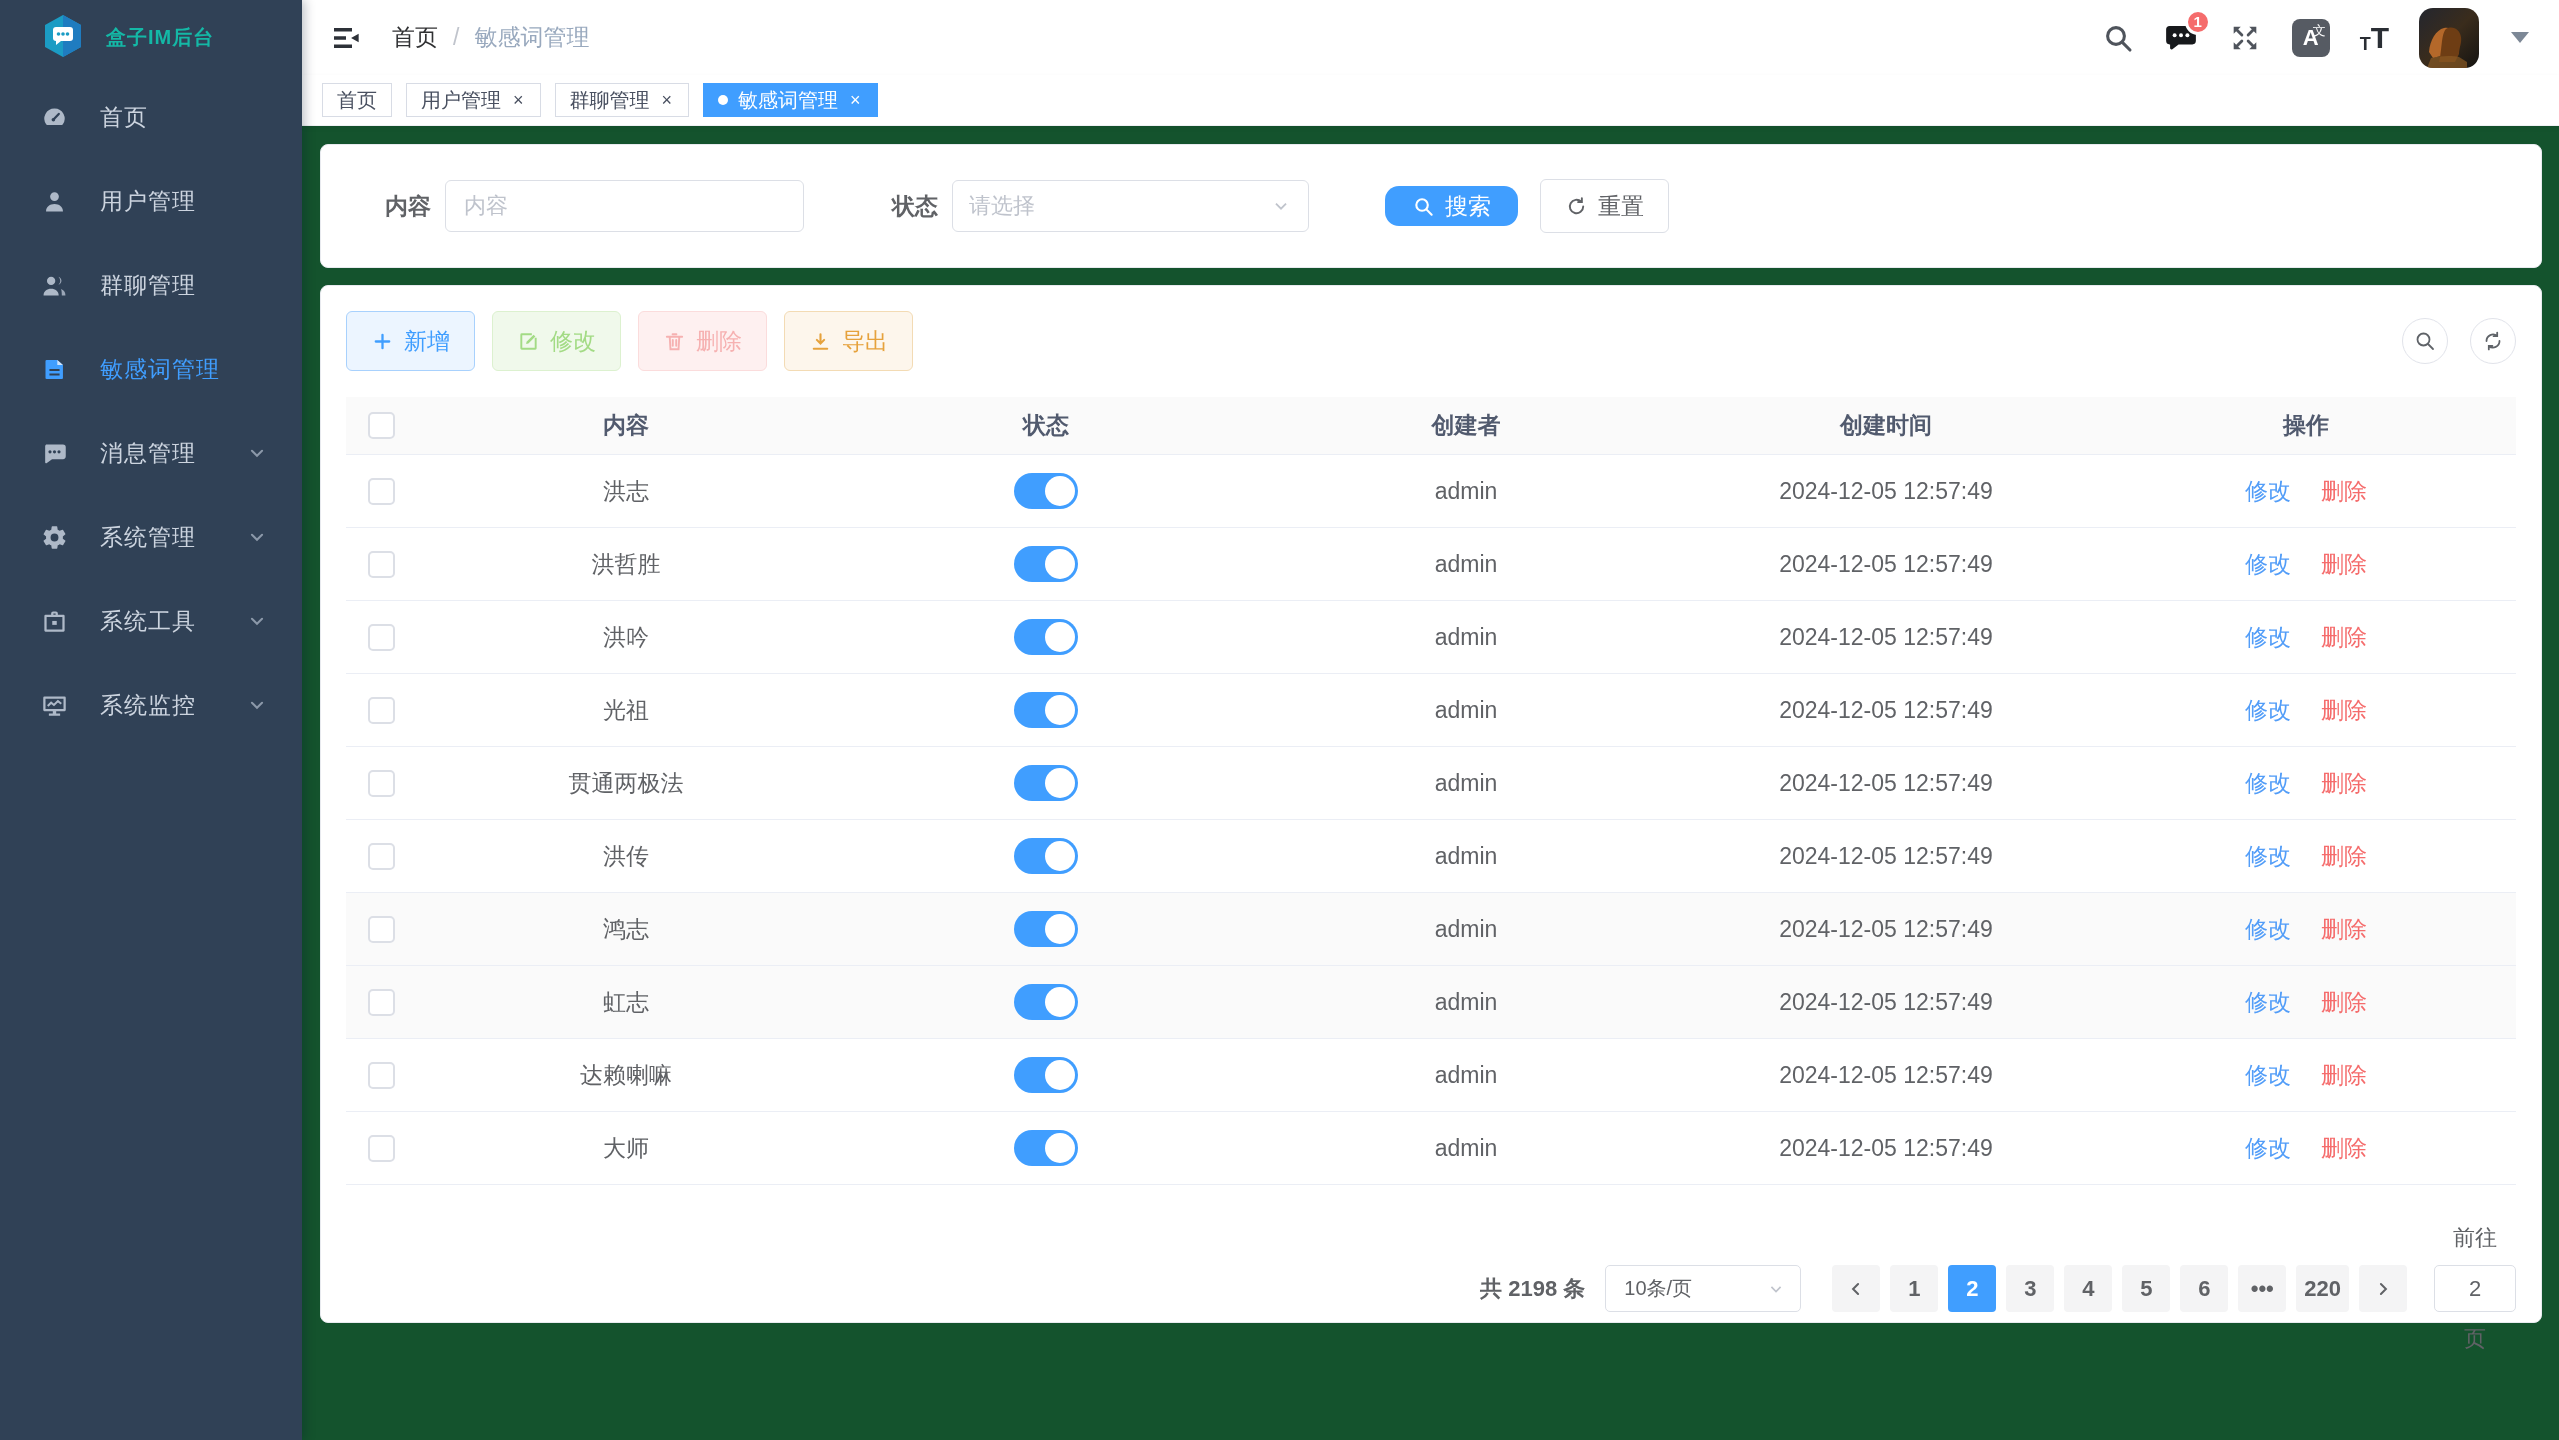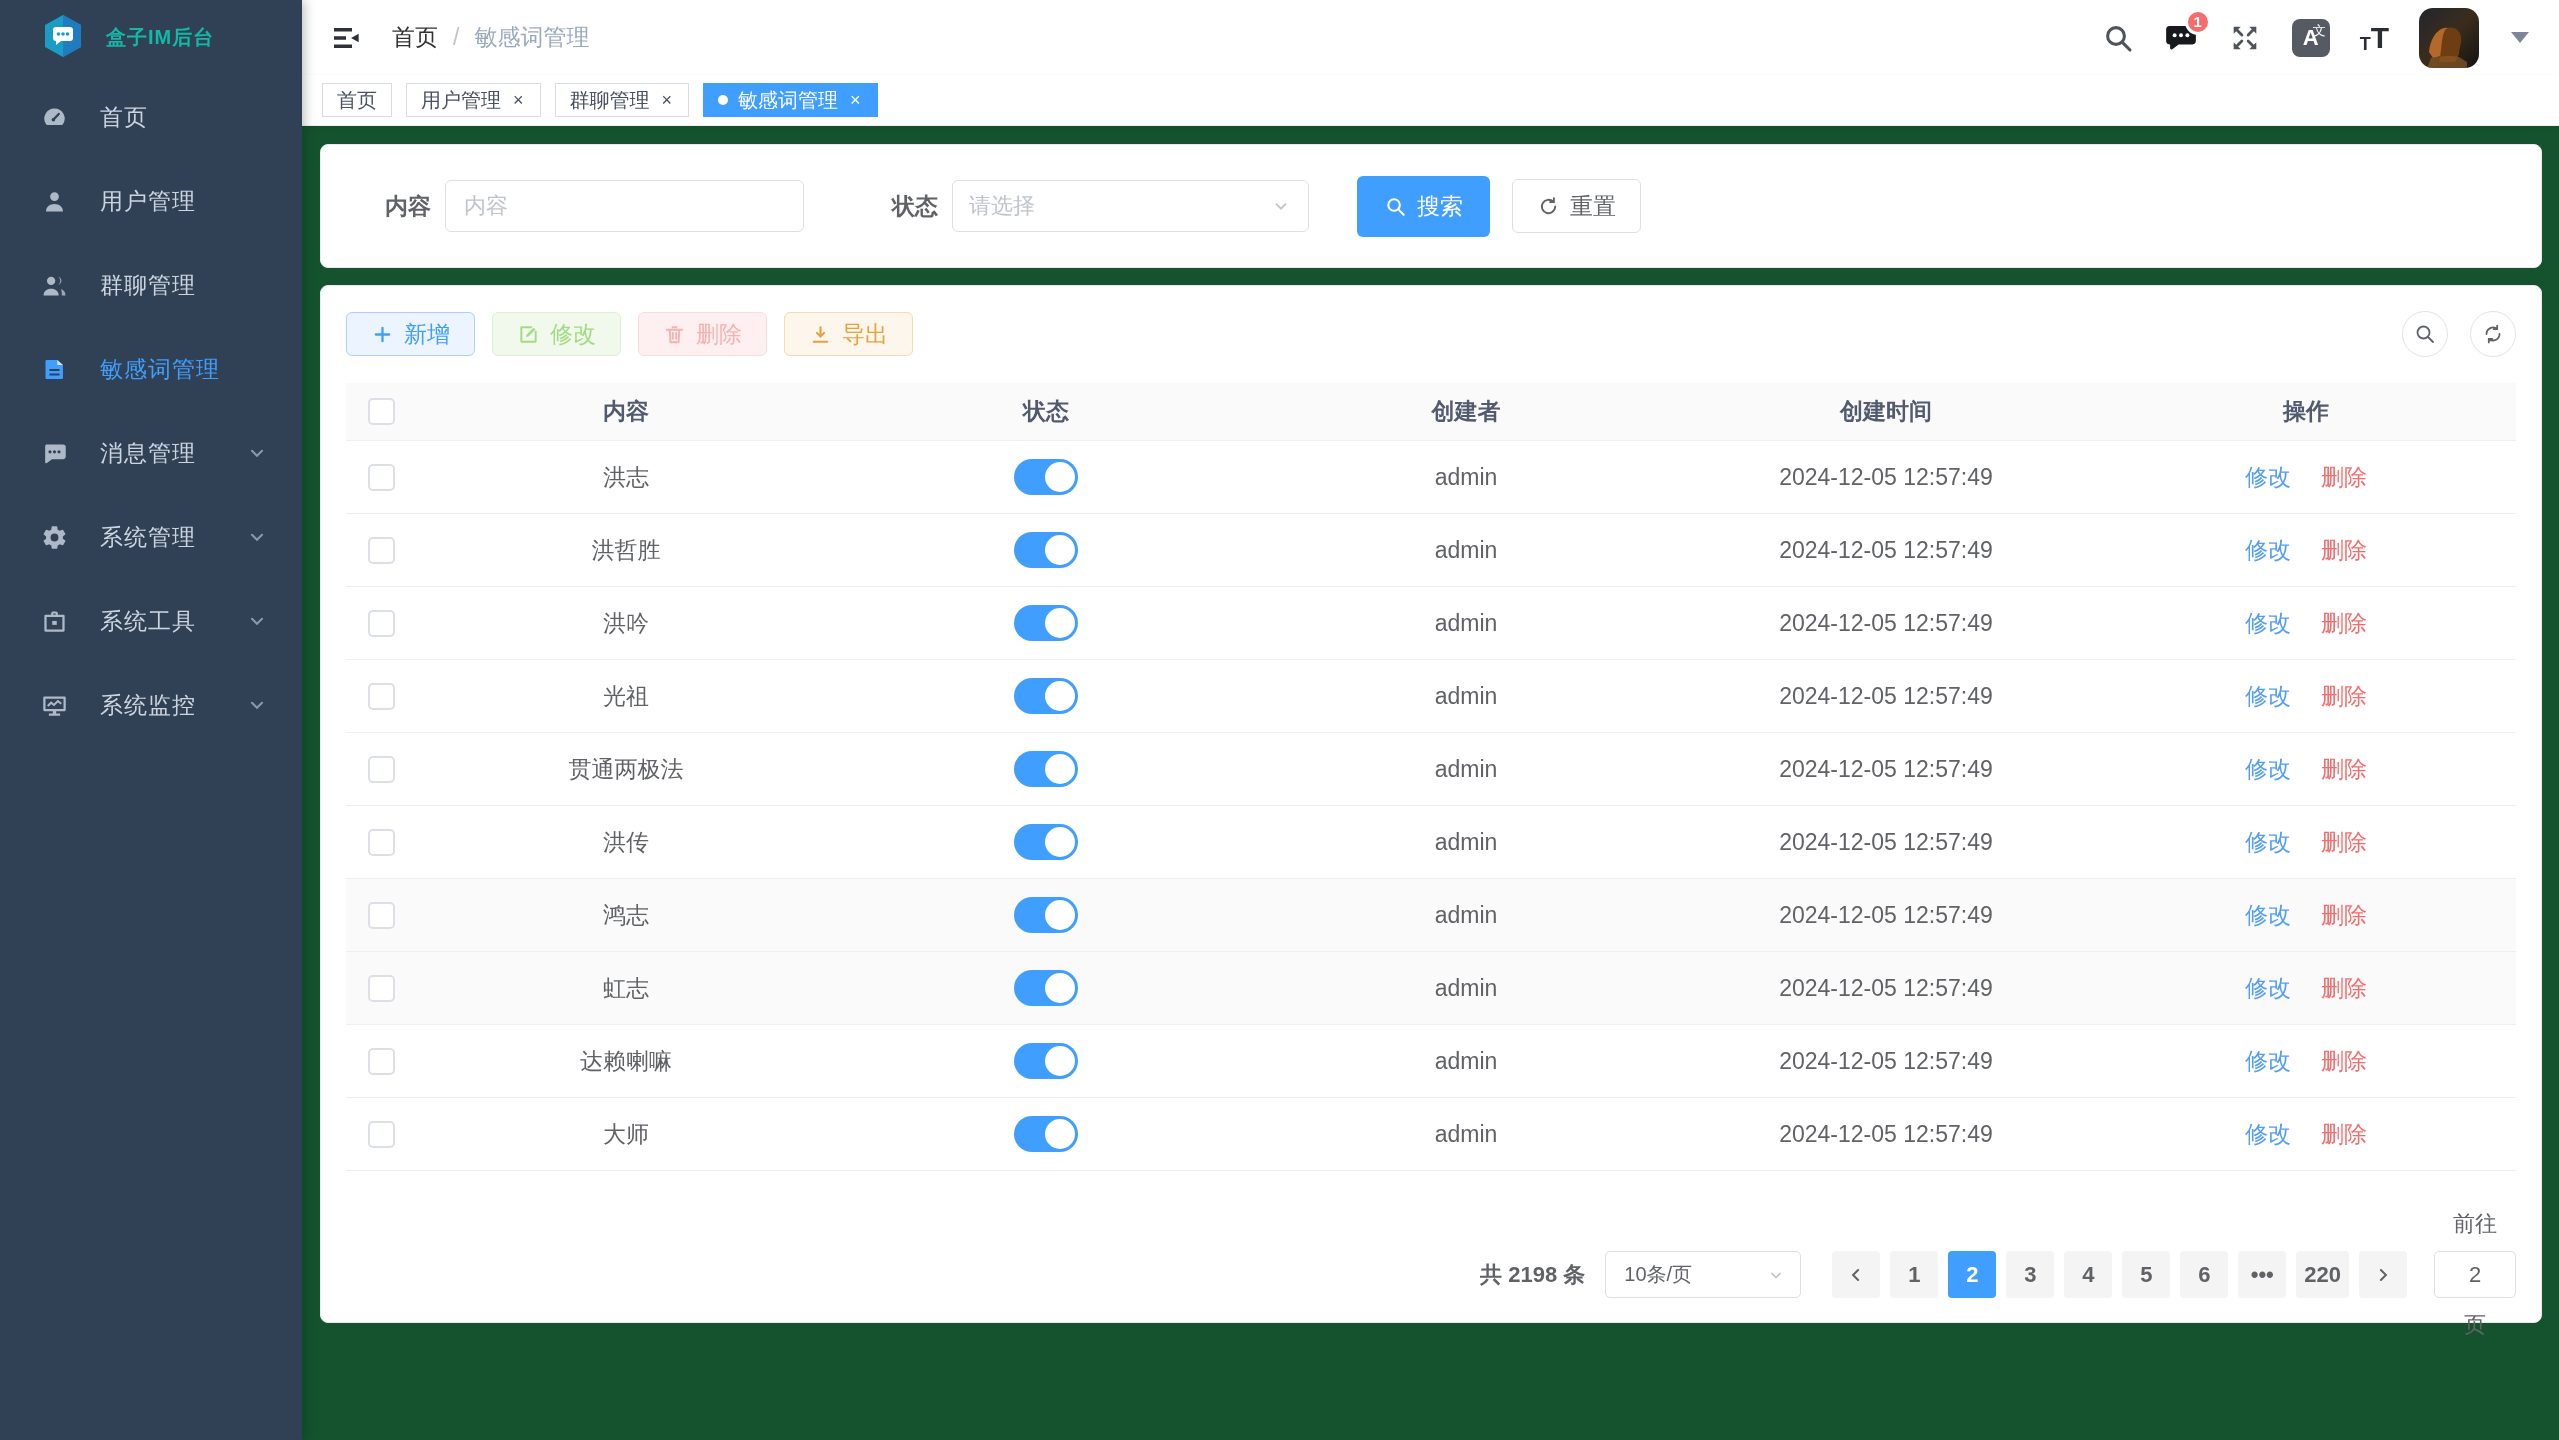--- a/index.html
+++ b/index.html
@@ -65,26 +65,26 @@
                 padding:0 18px; font-size:22px; color:#606266; outline:none;
                 font-family:"Liberation Sans","DejaVu Sans",sans-serif; }
   .text-input::placeholder { color:#bfc3cc; }
   .status-label { margin-left:88px; }
   .select-box { width:357px; height:52px; border:1px solid #dcdfe6; border-radius:6px; margin-left:14px;
                 display:flex; align-items:center; justify-content:space-between; padding:0 16px; cursor:pointer; }
   .select-placeholder { font-size:22px; color:#bfc3cc; }
   .btn { display:flex; align-items:center; gap:10px; border-radius:6px; font-size:23px; cursor:pointer;
          border:1px solid transparent; }
   .btn svg { width:23px; height:23px; }
-  .btn-search { margin-left:48px; height:61px; padding:0 26px; background:#409eff; color:#fff; }
+  .btn-search { margin-left:76px; height:40px; padding:0 26px; background:#409eff; color:#fff;border-radius:14px; }
   .btn-reset { margin-left:22px; height:54px; padding:0 24px; background:#fff; border-color:#dcdfe6; color:#606266; }
 
   .table-card { height:1038px; padding:25px 25px 0 25px; display:flex; flex-direction:column; }
   .toolbar { display:flex; align-items:center; gap:17px; margin-bottom:26px; }
-  .tb-btn { height:44px; padding:0 24px; }
+  .tb-btn { height:60px; padding:0 24px; }
   .tb-add { background:#ecf5ff; border-color:#a8d1fd; color:#409eff; }
   .tb-edit { background:#f0f9eb; border-color:#dcf1cf; color:#a3db85; cursor:not-allowed; }
   .tb-del { background:#fef0f0; border-color:#fbdcdc; color:#f6b1b1; cursor:not-allowed; }
   .tb-export { background:#fdf6ec; border-color:#f3dbb4; color:#e6a23c; }
   .toolbar-right { margin-left:auto; display:flex; gap:22px; }
   .circle-btn { width:46px; height:46px; border:1px solid #e1e3ea; border-radius:50%; display:flex;
                 align-items:center; justify-content:center; color:#5f6368; cursor:pointer; background:#fff; }
   .circle-btn svg { width:24px; height:24px; }
 
   .dtable { display:flex; flex-direction:column; }

